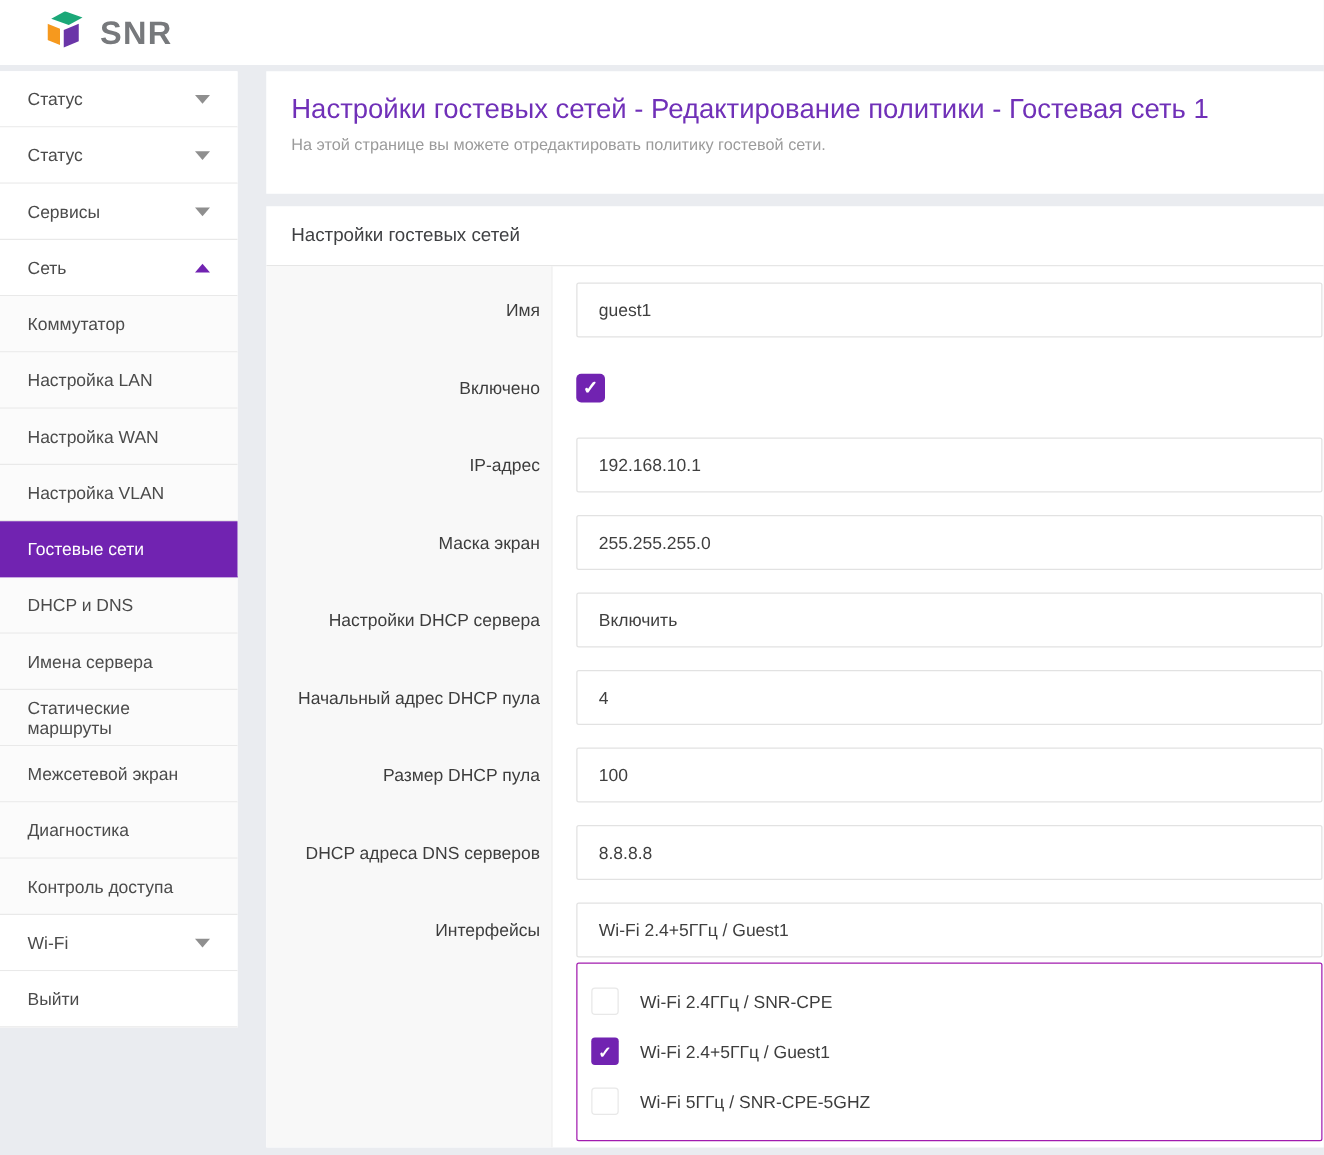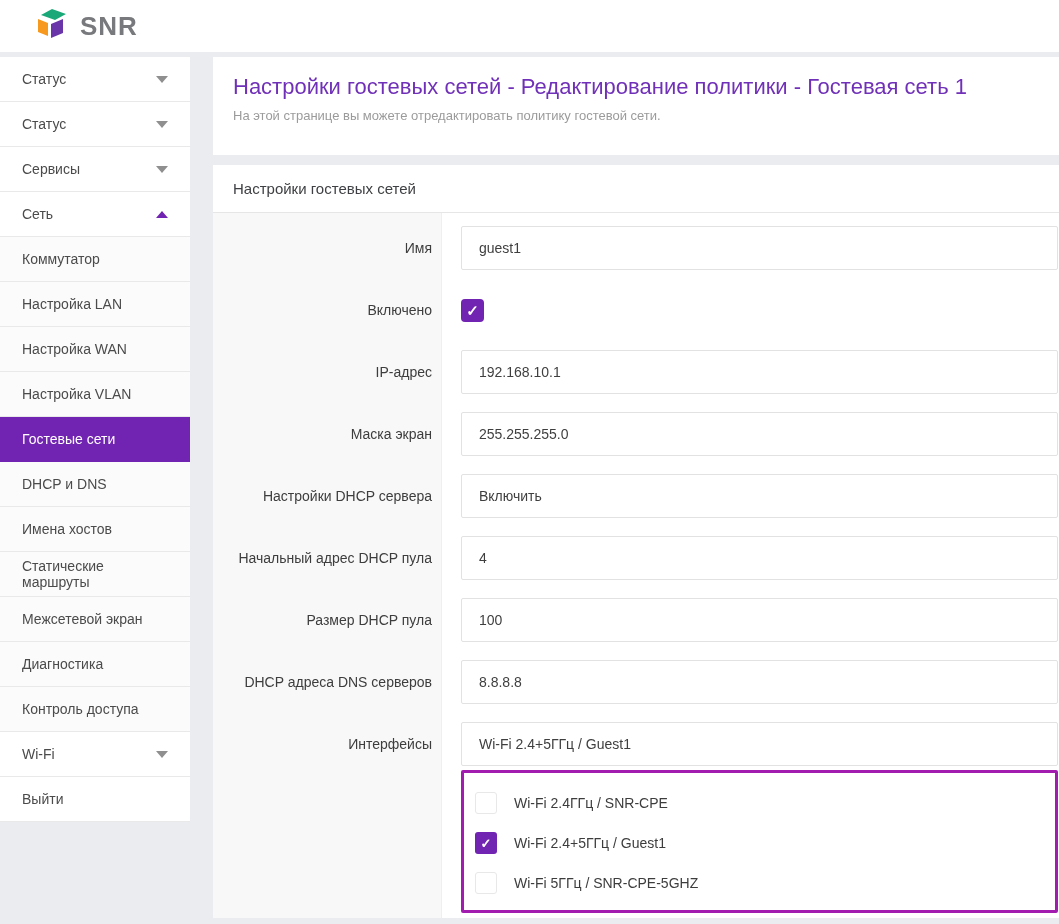--- a/index.html
+++ b/index.html
@@ -49,21 +49,21 @@
     padding:0 17px; font-size:14px; color:#3f3f3f; background:#fff;
     display:flex; align-items:center; cursor:pointer; }
   .checkbox { width:23px; height:23px; border-radius:4px; background:#7123b1;
     display:flex; align-items:center; justify-content:center; cursor:pointer; }
   .checkbox .mark { color:#ffffff; font-size:15px; font-weight:700; line-height:1; }
   .checkbox.unchecked { background:#ffffff; border:1px solid #e8e8e8; }
   .checkbox.small { width:22px; height:22px; border-radius:3px; }
   .checkbox.small .mark { font-size:13px; }
 
   .options-panel { position:relative; margin:-5px 0 0 248px; width:597px; height:143px;
-    border:3px solid #a21caf; border-radius:2px; background:#fff; padding:10px 0 0 11px; }
+    border:1px solid #a21caf; border-radius:2px; background:#fff; padding:10px 0 0 11px; }
   .option-row { height:40px; display:flex; align-items:center; cursor:pointer; }
   .option-label { margin-left:17px; font-size:14px; color:#3d3d3d; }
 </style>
 </head>
 <body>
 
 <div class="topbar">
   <div class="logo">
     <svg width="34" height="34" viewBox="0 0 34 34">
       <polygon id="logo-green" points="14,0 28,5 17,11 3,6" fill="#1ba878"></polygon>
@@ -103,21 +103,21 @@
     <div class="sb-item sub">
       <span>Настройка VLAN</span>
     </div>
     <div class="sb-item sub active">
       <span>Гостевые сети</span>
     </div>
     <div class="sb-item sub">
       <span>DHCP и DNS</span>
     </div>
     <div class="sb-item sub">
-      <span>Имена хостов</span>
+      <span>Имена сервера</span>
     </div>
     <div class="sb-item sub">
       <span>Статические маршруты</span>
     </div>
     <div class="sb-item sub">
       <span>Межсетевой экран</span>
     </div>
     <div class="sb-item sub">
       <span>Диагностика</span>
     </div>

